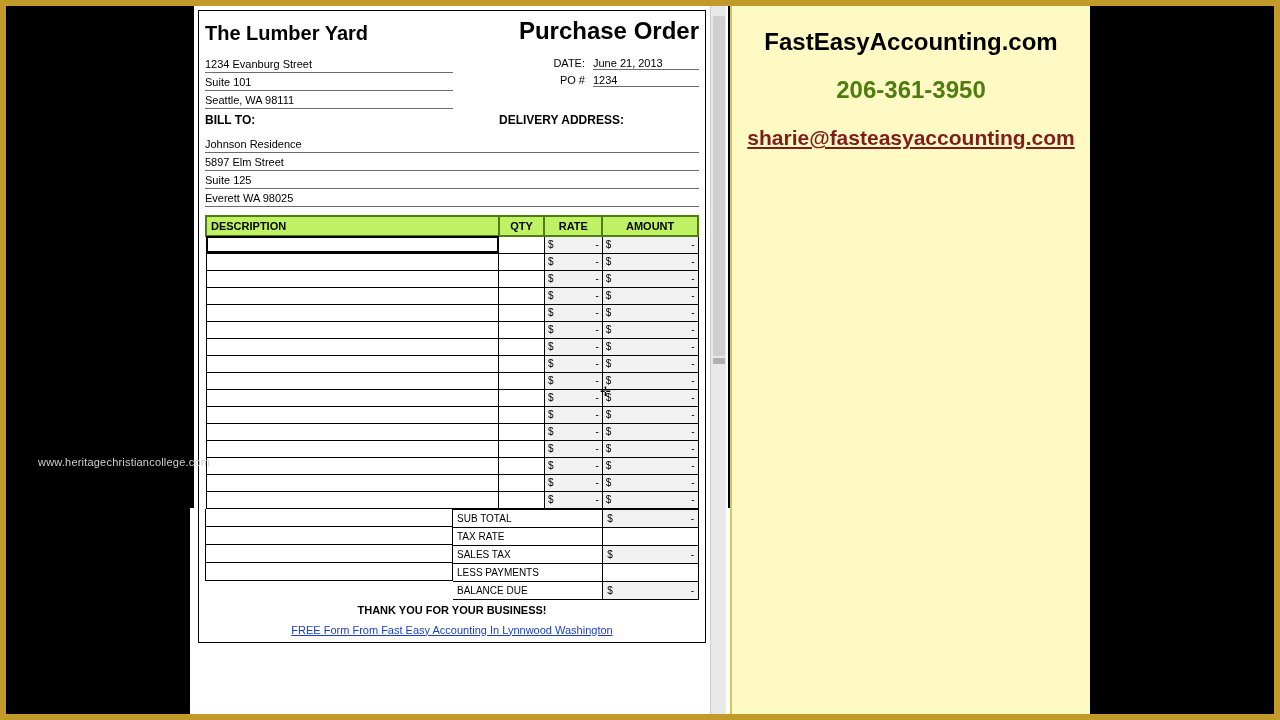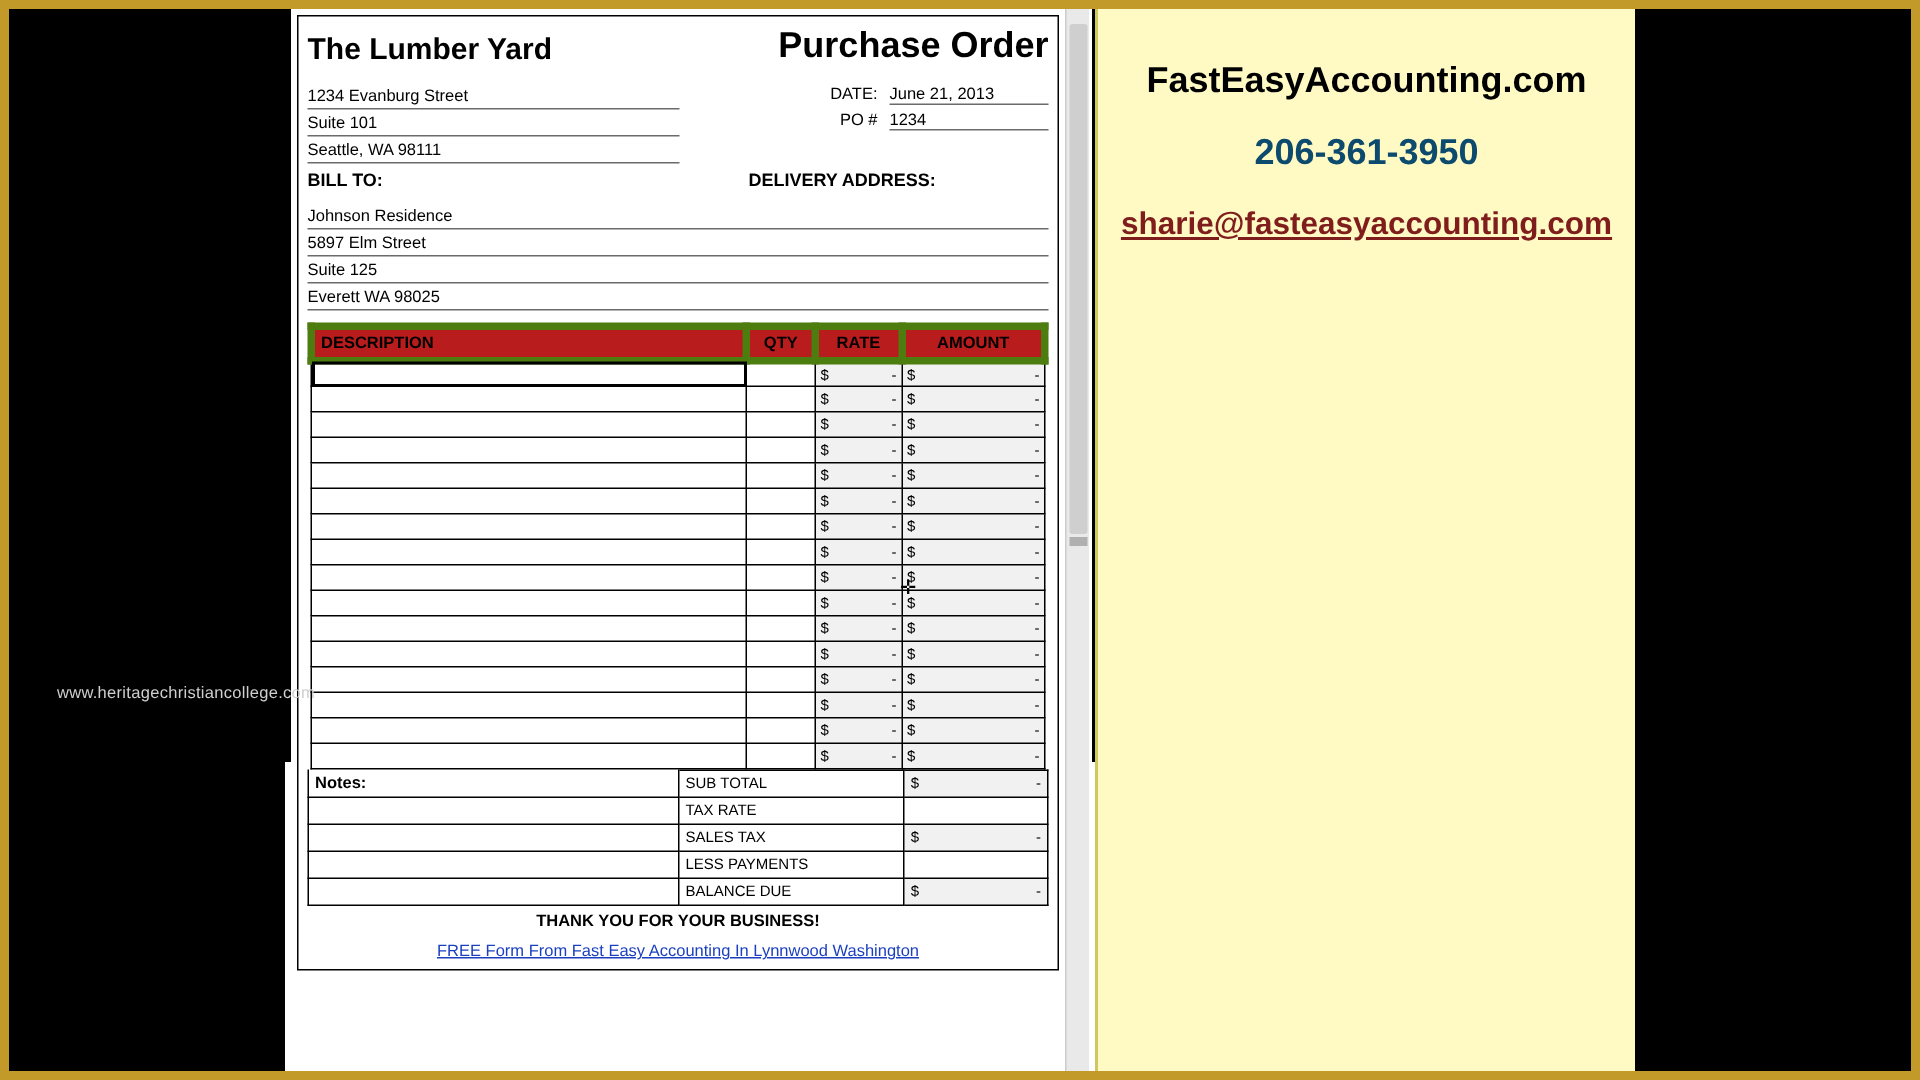--- a/index.html
+++ b/index.html
@@ -2,24 +2,24 @@
 <html><head>
 <meta charset="utf-8">
 <style>
   * { box-sizing: border-box; margin:0; padding:0; }
   html,body { width:1280px; height:720px; overflow:hidden; font-family: Arial, Helvetica, sans-serif; }
   .stage { width:1280px; height:508px; background:#000; position:relative; }
   .gold-frame { position:absolute; left:0; top:0; width:1280px; height:720px; border:6px solid #c29a2a; }
   .left-black { position:absolute; left:6px; top:6px; width:184px; height:708px; background:#000; }
   .right-black { position:absolute; right:6px; top:6px; width:184px; height:708px; background:#000; }
   .yellow-panel { position:absolute; left:730px; top:6px; width:360px; height:708px; background:#fff9c4; border-left:2px solid #d0c760; }
-  .yellow-panel-inner { padding:30px 10px; text-align:center; }
+  .yellow-panel-inner { padding:18px 10px; text-align:center; }
   .yellow-panel .site { font-weight:bold; font-size:24px; color:#000; margin-top:4px; }
   .yellow-panel .contact { font-weight:bold; font-size:24px; color:#000; margin-top:20px; }
-  .yellow-panel .phone { font-weight:bold; font-size:24px; color:#0c4a6e; margin-top:20px; }
+  .yellow-panel .phone { font-weight:bold; font-size:24px; color:#4d7c0f; margin-top:20px; }
   .yellow-panel .email { font-weight:bold; font-size:21px; color:#7f1d1d; margin-top:22px; text-decoration:underline; }
   .doc-wrap { position:absolute; left:194px; top:6px; width:534px; height:708px; background:#fff; }
   .scrollbar { position:absolute; left:710px; top:6px; width:16px; height:708px; background:#e9e9e9; border-left:1px solid #ccc; }
   .scrollbar .thumb { position:absolute; left:2px; top:10px; width:12px; height:340px; background:#cfcfcf; border-radius:2px; }
   .scrollbar .nub  { position:absolute; left:2px; top:352px; width:12px; height:6px; background:#b0b0b0; }
 
   .doc { position:absolute; left:4px; top:4px; width:508px; border:1px solid #000; padding:6px 6px 6px 6px; font-size:11px; color:#000; background:#fff; }
   .hdr { display:flex; justify-content:space-between; align-items:flex-end; }
   .company { font-weight:bold; font-size:20px; }
   .po-title { font-weight:bold; font-size:24px; }
@@ -32,21 +32,21 @@
   .meta-row .val { flex:1; border-bottom:1px solid #6b6b6b; }
   .section-row { display:flex; margin-top:4px; }
   .section-row .col { font-weight:bold; font-size:12px; }
   .section-row .col.b { width:294px; }
   .section-row .col.d { flex:1; }
   .billto { width:248px; }
   .delivery { flex:1; }
   .spacer8 { height:8px; }
 
   table.items { width:100%; border-collapse:collapse; margin-top:8px; }
-  table.items th { background:#b91c1c; border:5px solid #4d7c0f; font-size:11px; padding:3px 4px; text-align:center; }
+  table.items th { background:#bef264; border:2px solid #4d7c0f; font-size:11px; padding:3px 4px; text-align:center; }
   table.items th.desc { text-align:left; width:294px; }
   table.items th.qty  { width:46px; }
   table.items th.rate { width:58px; }
   table.items th.amt  { width:96px; }
   table.items td { border:1px solid #000; font-size:10px; height:17px; padding:0 3px; }
   table.items td.desc { background:#fff; }
   table.items td.qty  { background:#fff; }
   table.items td.rate { background:#f1f1f1; }
   table.items td.amt  { background:#f1f1f1; }
   .money { display:flex; justify-content:space-between; }
@@ -385,21 +385,20 @@
                   <span class="s">$</span>
                   <span class="d">-</span>
                 </div>
               </td>
             </tr>
           </tbody>
       </table>
 
       <div class="totals">
         <div class="notes-col">
-          <div class="notes-hdr">Notes:</div>
           <div class="note-line"></div>
           <div class="note-line"></div>
           <div class="note-line"></div>
           <div class="note-line"></div>
         </div>
         <div class="totals-col">
           <table class="tot">
             <tbody>
                 <tr>
               <td class="lbl">SUB TOTAL</td>

